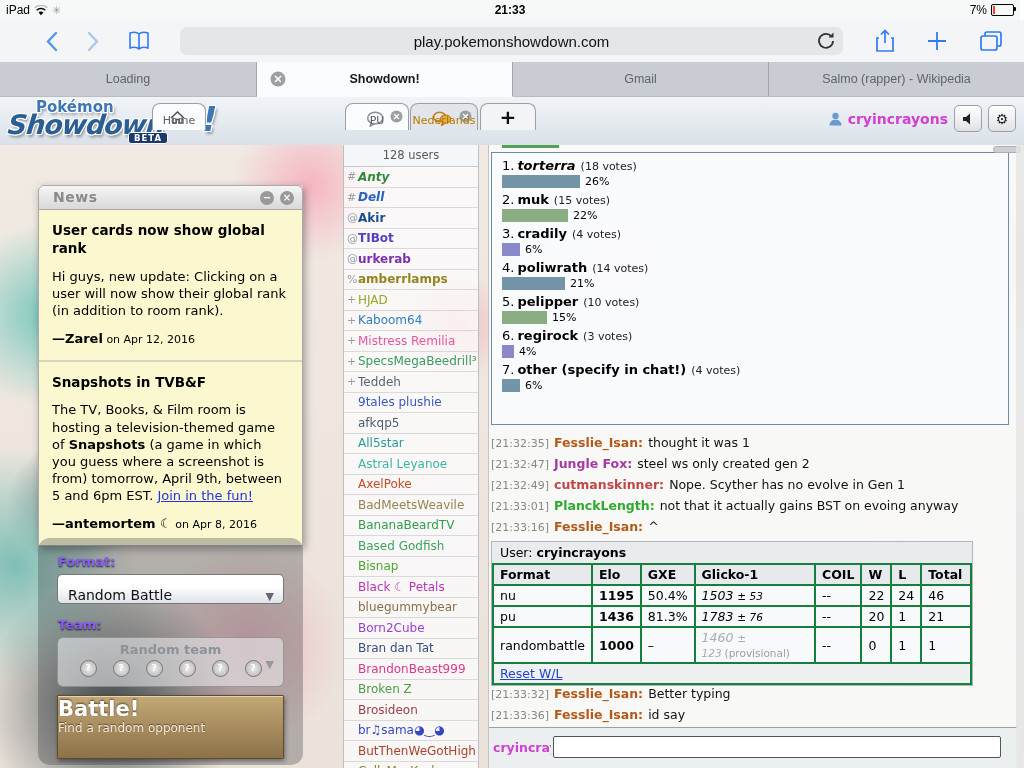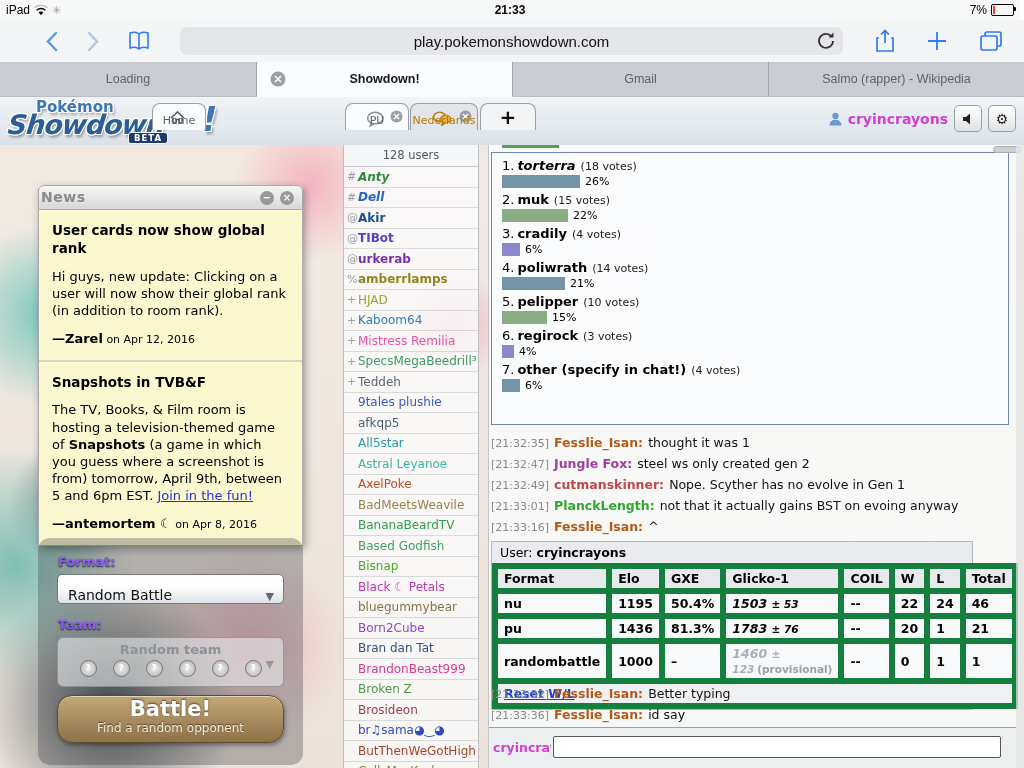--- a/index.html
+++ b/index.html
@@ -66,21 +66,21 @@
     radial-gradient(circle 170px at 110px 560px, rgba(66,76,80,.9), rgba(66,76,80,0) 75%),
     radial-gradient(circle 90px at 70px 360px, rgba(62,72,76,.6), rgba(62,72,76,0) 70%),
     radial-gradient(circle 150px at 620px 110px, rgba(250,222,210,.8), rgba(250,222,210,0) 70%),
     radial-gradient(circle 190px at 900px 460px, rgba(248,214,204,.75), rgba(248,214,204,0) 70%),
     radial-gradient(circle 140px at 985px 110px, rgba(241,202,196,.6), rgba(241,202,196,0) 70%),
     linear-gradient(180deg,#f1eae2,#ebe2da);}
   
   #news{position:absolute;left:38px;top:40px;width:265px;box-shadow:2px 3px 8px rgba(0,0,0,.35);}
   #news-header{height:25px;background:linear-gradient(#f6f6f6,#d8d8d8);border:1px solid #aaa;
                border-radius:6px 6px 0 0;box-sizing:border-box;position:relative;}
-  #news-title{position:absolute;left:2px;top:3px;font-weight:bold;font-size:14px;color:#8a8a8a;letter-spacing:.5px;}
+  #news-title{position:absolute;left:14px;top:3px;font-weight:bold;font-size:14px;color:#8a8a8a;letter-spacing:.5px;}
   .winbtn{position:absolute;top:5px;width:14px;height:14px;border-radius:50%;background:#999;color:#fff;
           font-size:10px;line-height:14px;text-align:center;font-weight:bold;}
   #news-min{right:28px;} #news-close{right:8px;}
   #news-body{background:#fbf7cf;border:1px solid #aaa;border-top:none;padding:0;}
   .news-item{padding:12px 13px 12px 13px;font-size:13px;color:#000;line-height:1.32;}
   .news-item + .news-item{border-top:2px solid #d6d6c2;}
   .news-h{font-weight:bold;font-size:13.5px;margin-bottom:10px;}
   .news-sig{margin-top:11px;}
   .news-author{font-weight:bold;}
   .news-date{font-size:11px;}
@@ -93,23 +93,23 @@
   #format-select{position:absolute;left:19px;top:36px;width:227px;height:30px;box-sizing:border-box;
                  border:1px solid #777;border-radius:5px;background:linear-gradient(#fff 40%,#dfe3e8);
                  font-size:14px;color:#111;display:flex;align-items:flex-end;padding-left:10px;}
   .caret{position:absolute;right:9px;color:#667;font-size:11px;}
   #team-box{position:absolute;left:19px;top:99px;width:227px;height:50px;box-sizing:border-box;
             background:rgba(238,241,243,.55);border:1px solid rgba(110,110,110,.55);border-radius:6px;}
   #team-placeholder{text-align:center;font-size:13px;font-weight:bold;color:#8d939a;margin-top:4px;}
   #team-balls{display:flex;justify-content:center;gap:16px;margin-top:3px;}
   .qball{width:15px;height:15px;border-radius:50%;background:radial-gradient(#ececec,#b2b2b2);
          border:1px solid #777;color:#fff;font-size:9px;font-weight:bold;text-align:center;line-height:15px;}
-  #battle-btn{position:absolute;left:19px;top:157px;width:227px;height:48px;box-sizing:border-box;
-              border:1px solid #5f4c2e;border-radius:15px;background:linear-gradient(#c3a877,#8d7148);
-              text-align:center;box-shadow:inset 0 1px 0 rgba(255,255,255,.5),1px 2px 4px rgba(0,0,0,.4);}
+  #battle-btn{position:absolute;left:19px;top:157px;width:227px;height:64px;box-sizing:border-box;
+              border:1px solid #5f4c2e;border-radius:1px;background:linear-gradient(#c3a877,#8d7148);
+              box-shadow:inset 0 1px 0 rgba(255,255,255,.5),1px 2px 4px rgba(0,0,0,.4);}
   #battle-label{font-size:21px;font-weight:bold;color:#fff;text-shadow:0 -1px 2px rgba(0,0,0,.55);margin-top:1px;}
   #battle-sub{font-size:12px;color:#f2ead8;text-shadow:0 -1px 1px rgba(0,0,0,.5);}
   
   #userlist{position:absolute;left:343px;top:0;width:136px;height:623px;box-sizing:border-box;
             background:rgba(252,253,254,.78);border-left:1px solid rgba(140,145,150,.55);
             border-right:1px solid rgba(140,145,150,.55);overflow:hidden;}
   #usercount{height:21px;line-height:21px;text-align:center;font-size:11.5px;color:#525a62;
              border-bottom:1px solid #c6cace;background:rgba(244,246,248,.9);}
   .urow{height:20.5px;box-sizing:border-box;border-bottom:1px solid rgba(150,155,160,.32);
         padding-left:3px;display:flex;align-items:center;white-space:nowrap;overflow:hidden;}
@@ -136,23 +136,23 @@
   .chatlog{position:absolute;left:2px;width:520px;}
   #log-above{top:287px;} #log-below{top:538px;}
   .chat-line{height:21px;line-height:21px;font-size:12.5px;color:#111;white-space:nowrap;overflow:hidden;}
   .chat-time{color:#888;font-size:11px;margin-right:5px;}
   .chat-user{font-weight:bold;margin-right:5px;}
   
   #usercard{position:absolute;left:2px;top:396px;width:482px;background:#e9ebee;border:1px solid #b2b6ba;
             box-sizing:border-box;font-size:12.5px;}
   #usercard-title{padding:3px 8px;}
   #usercard table{border-collapse:collapse;width:100%;}
-  #usercard th,#usercard td{border:6px solid #15803d;padding:2px 6px;font-size:12.5px;text-align:left;margin-left:38px;}
+  #usercard th,#usercard td{border:2px solid #15803d;padding:2px 6px;font-size:12.5px;text-align:left;margin-left:38px;}
   #usercard th{background:#e7e9ec;font-weight:bold;}
-  #usercard td{background:#f7f9fa;font-weight:bold;}
+  #usercard td{background:#f7f9fa;}
   td.elo{font-weight:bold;}
   td.glicko{font-style:italic;}
   .pm{font-size:10.5px;}
   .prov-note{font-size:10.5px;color:#9aa0a6;font-style:normal;margin-left:3px;}
   tr.muted td.glicko{color:#a8aeb4;}
   #card-footer td{text-align:left;background:#eef0f2;}
   #reset-link{color:#2244cc;text-decoration:underline;}
   
   #chat-form{position:absolute;left:0;bottom:0;width:528px;height:40px;border-top:1px solid #9aa0a5;
              background:rgba(233,236,238,.8);}

